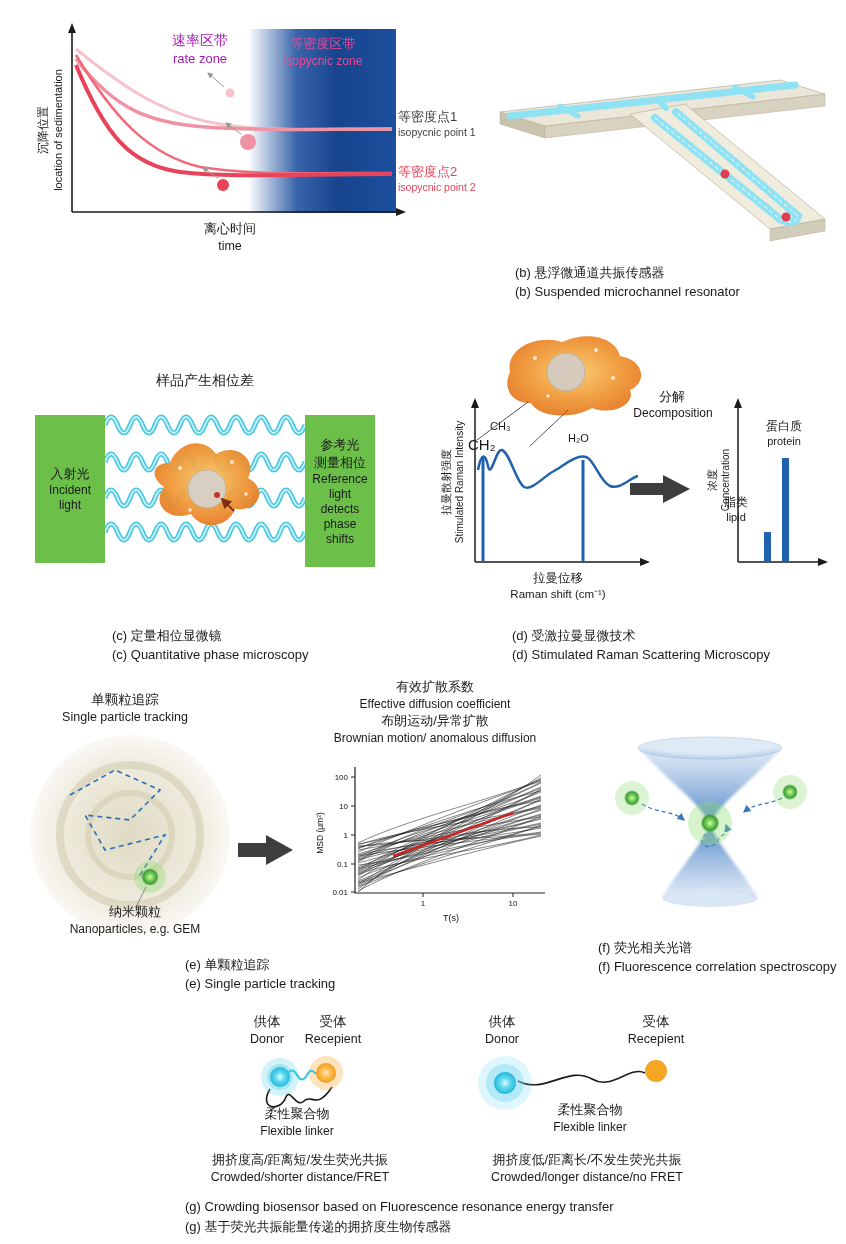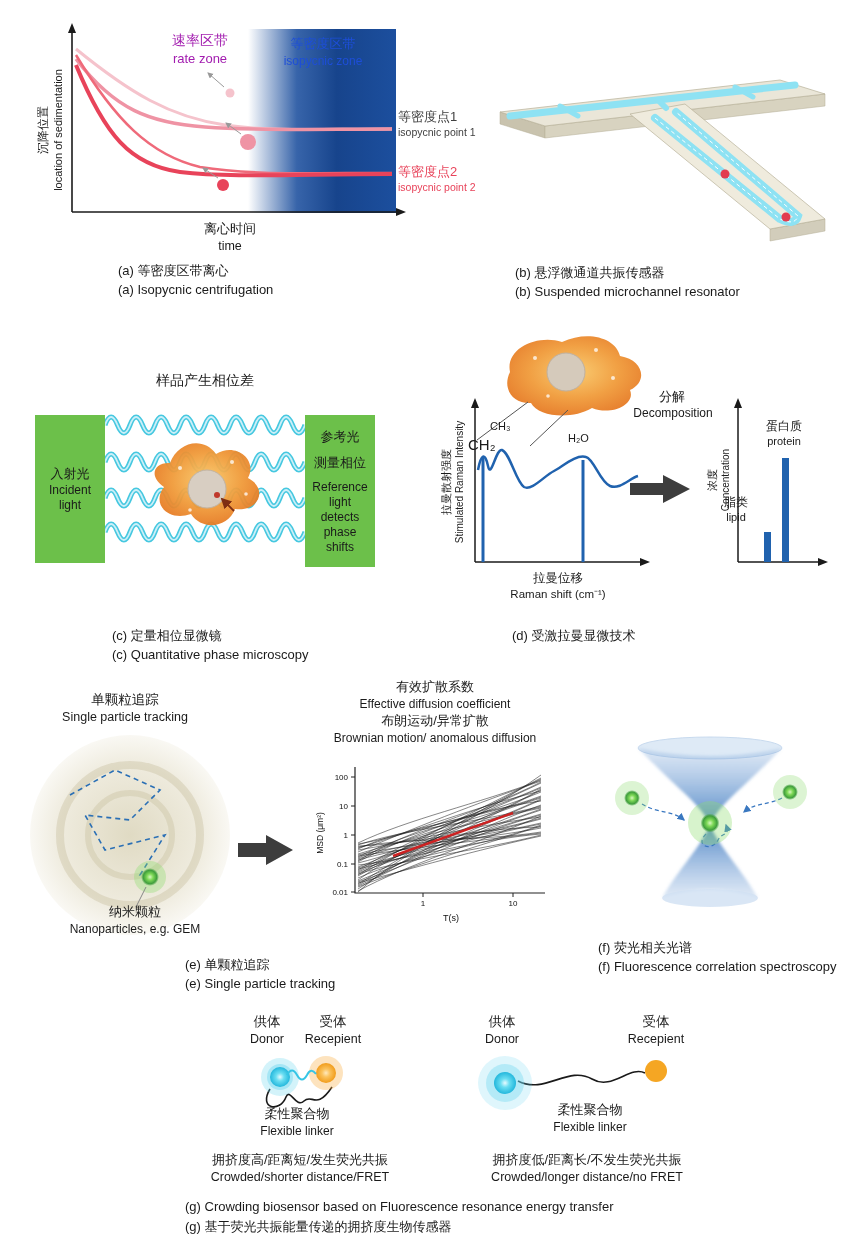--- a/index.html
+++ b/index.html
@@ -53,39 +53,35 @@
       <circle cx="203" cy="170" r="6" fill="#e8435a"></circle>
     </svg>
     <div class="abs rot" style="left:-75px; top:98px; width:210px; height:34px;">
       <div class="small-cn">沉降位置</div>
       <div class="small-en">location of sedimentation</div>
     </div>
     <div class="abs center" style="left:125px; top:16px; width:110px; color:#a21caf;">
       <div style="font-size:14px; line-height:19px;">速率区带</div>
       <div style="font-size:13px; line-height:17px;">rate zone</div>
     </div>
-    <div class="abs center" style="left:243px; top:20px; width:120px; color:#1d4ed8;">
+    <div class="abs center" style="left:243px; top:20px; width:120px; color:#ec4899;">
       <div style="font-size:13px; line-height:18px;">等密度区带</div>
       <div style="font-size:12px; line-height:16px;">isopycnic zone</div>
     </div>
     <div class="abs" style="left:378px; top:93px; width:92px; color:#404040;">
       <div style="font-size:13px; line-height:17px;">等密度点1</div>
       <div style="font-size:10.5px; line-height:14px;">isopycnic point 1</div>
     </div>
     <div class="abs" style="left:378px; top:148px; width:92px; color:#e8435a;">
       <div style="font-size:13px; line-height:17px;">等密度点2</div>
       <div style="font-size:10.5px; line-height:14px;">isopycnic point 2</div>
     </div>
     <div class="abs center" style="left:150px; top:205px; width:120px;">
       <div style="font-size:13px; line-height:18px;">离心时间</div>
       <div style="font-size:12.5px; line-height:16px;">time</div>
-    </div>
-    <div class="abs caption" style="left:98px; top:246px;">
-      <div>(a) 等密度区带离心</div>
-      <div>(a) Isopycnic centrifugation</div>
     </div>
   </div>
 
   <div class="panel" style="left:480px; top:40px; width:366px; height:270px;">
     <svg width="360" height="215">
 
       <polygon points="20,72 65,86 65,98 20,84" fill="#c9c3ae" stroke="#b5ae96" stroke-width="0.5"></polygon>
       <polygon points="65,86 345,54 345,66 65,98" fill="#d8d3c0" stroke="#b5ae96" stroke-width="0.5"></polygon>
       <polygon points="20,72 300,40 345,54 65,86" fill="#eae6d8" stroke="#b8b19a" stroke-width="0.7"></polygon>
 
@@ -141,21 +137,21 @@
       <circle cx="212" cy="52" r="2" fill="rgba(255,255,255,0.75)"></circle>
       <circle cx="226" cy="84" r="1.8" fill="rgba(255,255,255,0.75)"></circle>
       <circle cx="170" cy="100" r="1.8" fill="rgba(255,255,255,0.75)"></circle>
       <circle cx="197" cy="85" r="3" fill="#c0392b"></circle>
       <line x1="214" y1="101" x2="202" y2="89" stroke="#7e2d12" stroke-width="1.8" marker-end="url(#darkArrC)"></line>
     </svg>
     <div class="green-block abs" style="left:15px; top:50px; width:70px; height:148px;">
       <div style="font-size:13px; line-height:18px;">入射光</div>
       <div style="font-size:12px; line-height:15px;">Incident light</div>
     </div>
-    <div class="green-block abs" style="left:285px; top:50px; width:70px; height:152px;gap:8px;">
+    <div class="green-block abs" style="left:285px; top:50px; width:70px; height:152px;">
       <div style="font-size:13px; line-height:18px;">参考光</div>
       <div style="font-size:13px; line-height:18px;">测量相位</div>
       <div style="font-size:12px; line-height:15px;">Reference light detects phase shifts</div>
     </div>
     <div class="abs caption" style="left:92px; top:261px;">
       <div>(c) 定量相位显微镜</div>
       <div>(c) Quantitative phase microscopy</div>
     </div>
   </div>
 
@@ -216,20 +212,21 @@
     <div class="abs center" style="left:336px; top:88px; width:56px;">
       <div style="font-size:12px; line-height:16px;">蛋白质</div>
       <div style="font-size:11px; line-height:14px;">protein</div>
     </div>
     <div class="abs center" style="left:294px; top:164px; width:44px;">
       <div style="font-size:12px; line-height:16px;">脂类</div>
       <div style="font-size:11px; line-height:14px;">lipid</div>
     </div>
     <div class="abs caption" style="left:92px; top:296px;">
       <div>(d) 受激拉曼显微技术</div>
+      <div>(d) Stimulated Raman Scattering Microscopy</div>
     </div>
   </div>
 
   <div class="panel" style="left:20px; top:675px; width:530px; height:310px;">
     <div class="abs center" style="left:30px; top:16px; width:150px;">
       <div style="font-size:13.5px; line-height:18px;">单颗粒追踪</div>
       <div style="font-size:12.5px; line-height:17px;">Single particle tracking</div>
     </div>
 
     <div class="abs" style="left:10px; top:60px; width:200px; height:200px; border-radius:50%;

